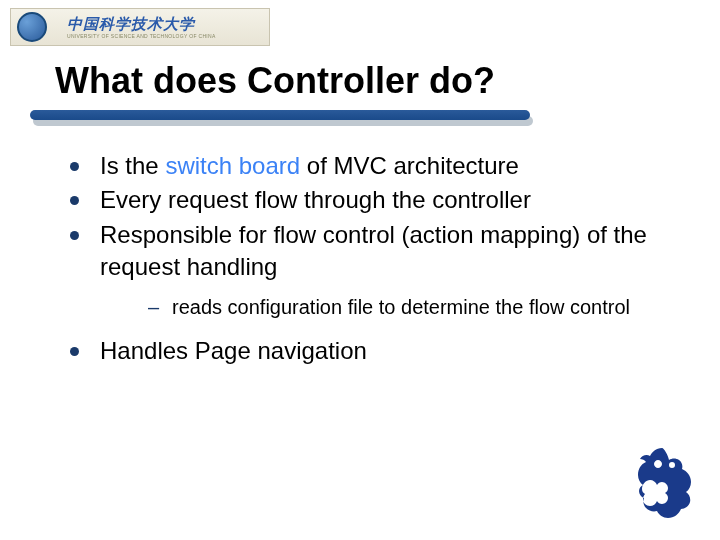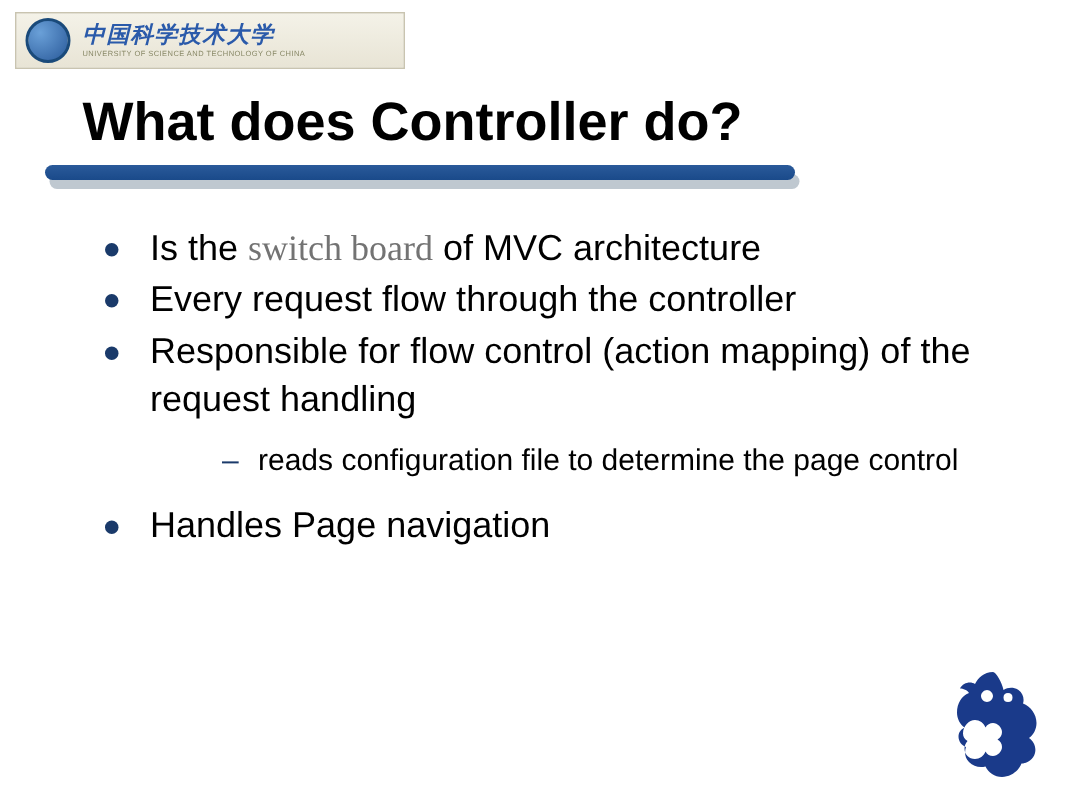--- a/index.html
+++ b/index.html
@@ -25,21 +25,21 @@
   }
   .logo-circle {
     width: 30px;
     height: 30px;
     border-radius: 50%;
     background: radial-gradient(circle at 30% 30%, #6aa0d8, #2a5a9a);
     border: 2px solid #1a4a7a;
     flex-shrink: 0;
   }
   .logo-text-wrap {
-    margin-left: 8px;
+    margin-left: 20px;
     display: flex;
     flex-direction: column;
     justify-content: center;
   }
   .logo-cn {
     color: #2a5aaa;
     font-size: 15px;
     font-weight: bold;
     font-style: italic;
     letter-spacing: 1px;
@@ -104,21 +104,21 @@
   ul.main-list > li::before {
     content: "";
     position: absolute;
     left: 10px;
     top: 12px;
     width: 9px;
     height: 9px;
     background: #1a3a6a;
     border-radius: 50%;
   }
-  .highlight { color: #737373; font-family: Liberation Serif, serif; }
+  .highlight { color: #3b82f6; }
   ul.sub-list {
     list-style: none;
     margin: 10px 0 14px 0;
   }
   ul.sub-list > li {
     position: relative;
     padding-left: 72px;
     font-size: 20px;
     color: #000;
     line-height: 1.35;
@@ -162,21 +162,21 @@
     <li>
       <span>Is the </span><span class="highlight">switch board</span><span> of MVC architecture</span>
     </li>
     <li>
       <span>Every request flow through the controller</span>
     </li>
     <li>
       <span>Responsible for flow control (action mapping) of the request handling</span>
       <ul class="sub-list">
         <li>
-          <span>reads configuration file to determine the page control</span>
+          <span>reads configuration file to determine the flow control</span>
         </li>
       </ul>
     </li>
     <li>
       <span>Handles Page navigation</span>
     </li>
   </ul>
 </div>
 
 <div class="dragon">

